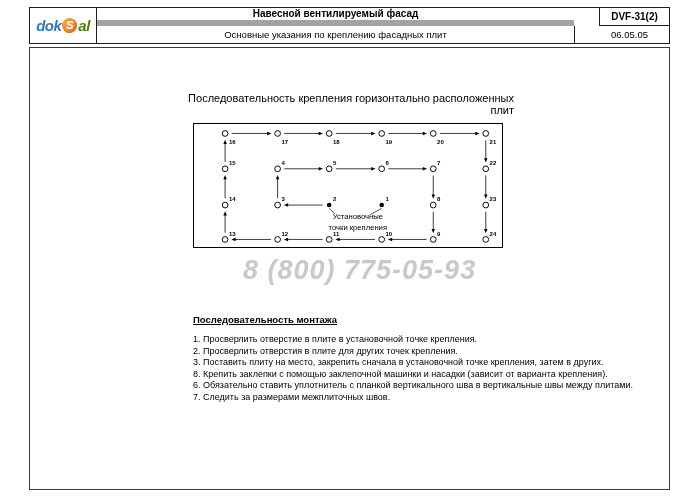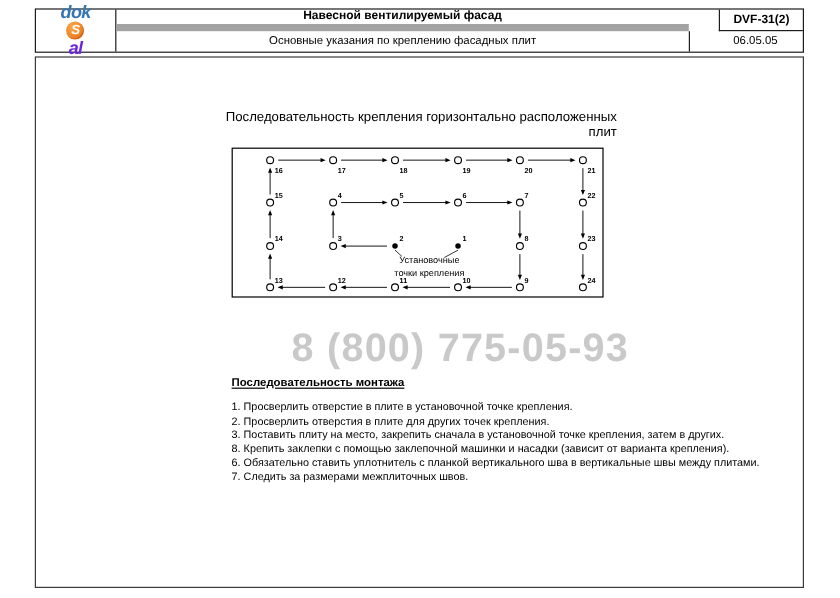--- a/index.html
+++ b/index.html
@@ -11,30 +11,30 @@
   .hdr{
     position:absolute;left:29px;top:7px;width:641px;height:37px;
     border:1.5px solid #1d1d1d;box-sizing:border-box;
     display:grid;grid-template-columns:67px 1fr 95px;grid-template-rows:1fr 1fr;
     background:#fff;
   }
   .hdr-logo{
     grid-row:1 / span 2;border-right:1px solid #1d1d1d;
     display:flex;align-items:center;justify-content:center;
   }
-  .logo{font-style:italic;font-weight:bold;font-size:15px;display:flex;align-items:center;line-height:1;flex-direction:column;}
+  .logo{font-style:italic;font-weight:bold;font-size:15px;display:flex;align-items:center;line-height:1;}
   .logo .p1{color:#3577b5;letter-spacing:-0.5px;}
   .logo .ball{
     display:inline-flex;align-items:center;justify-content:center;
     width:15px;height:15px;border-radius:50%;
     background:radial-gradient(circle at 35% 30%, #f8a74b, #ee7d1d 70%);
     color:#ffffff;font-size:11px;font-weight:bold;margin:0 1px;
     box-shadow:inset -1px -1px 0 rgba(150,60,0,.35);
   }
-  .logo .p3{color:#6d28d9;letter-spacing:-0.5px;}
+  .logo .p3{color:#4d7c0f;letter-spacing:-0.5px;}
   .hdr-title-top{
     border-bottom:6px solid #a3a3a3;display:flex;align-items:center;justify-content:center;
     font-weight:bold;font-size:10px;
   }
   .hdr-title-bottom{display:flex;align-items:center;justify-content:center;font-size:9.5px;}
   .hdr-code-top{
     grid-column:3;grid-row:1;border-left:1px solid #1d1d1d;border-bottom:1px solid #1d1d1d;
     display:flex;align-items:center;justify-content:center;font-weight:bold;font-size:10px;margin-left:25px;
   }
   .hdr-code-bottom{
@@ -56,23 +56,23 @@
     border:1px solid #000;box-sizing:border-box;z-index:2;background:transparent;padding-left:12px;
   }
   .diagram-box svg{display:block;width:100%;height:100%;}
   
   .wm-brand{
     position:absolute;left:240px;top:192px;z-index:1;
     font-size:64px;font-weight:bold;letter-spacing:3px;color:#cecece;
     line-height:1;user-select:none;
   }
   .wm-phone{
-    position:absolute;left:243px;top:270px;z-index:1;
-    font-size:33px;font-weight:bold;letter-spacing:1px;color:#c9c9c9;
-    line-height:1.2;user-select:none;
+    position:absolute;left:243px;top:254px;z-index:1;
+    font-size:27px;font-weight:bold;letter-spacing:1px;color:#c9c9c9;
+    line-height:1.2;user-select:none;font-style:italic;
   }
   
   .inst-heading{
     position:absolute;left:193px;top:314px;font-size:9.5px;font-weight:bold;
     text-decoration:underline;z-index:2;
   }
   .inst-list{
     position:absolute;left:193px;top:334px;width:470px;font-size:9px;line-height:11.6px;z-index:2;
   }
 </style>

